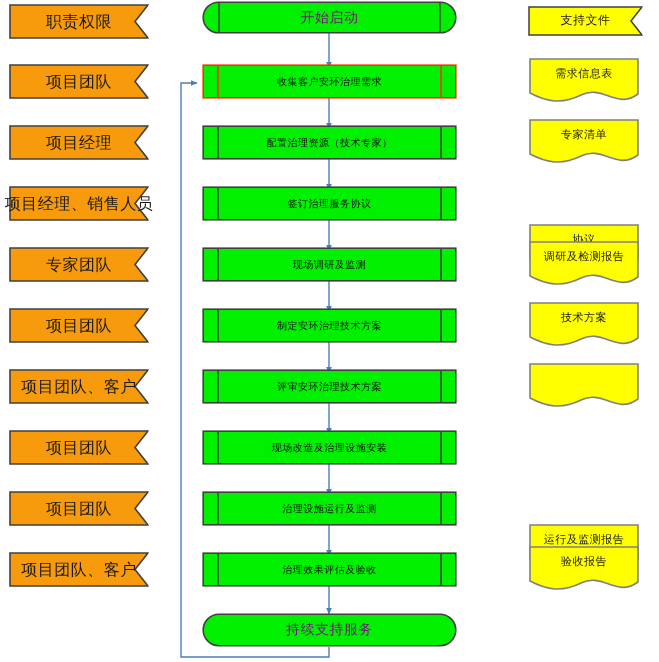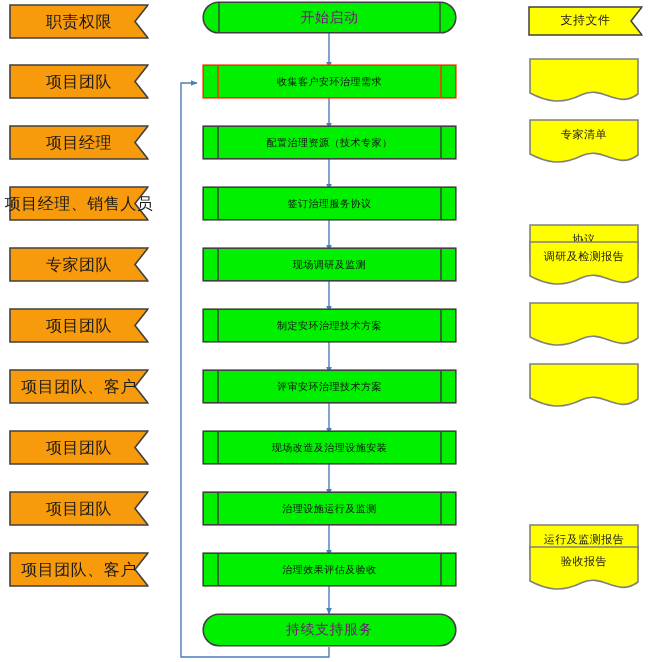--- a/index.html
+++ b/index.html
@@ -263,20 +263,21 @@
       <path d="M114,1 L103,15 L114,29 L126,29 L126,1 Z" fill="#ffffff" stroke="none"></path>
       <path d="M114,1 L103,15 L114,29" fill="#ffffff" stroke="#404040" stroke-width="1.5"></path>
     </svg>
     <span class="lbl">支持文件</span>
   </div>
 
   <div class="node doc" style="left:529px;top:58px;">
     <svg class="shape" viewBox="0 0 110 46" preserveAspectRatio="none">
       <path d="M1,1 L109,1 L109,36 C87,52 74,26 52,37 C33,46.5 18,44 1,35 Z" fill="#FFFF00" stroke="#808080" stroke-width="1.6"></path>
     </svg>
+    <span class="lbl">需求信息表</span>
   </div>
 
   <div class="node doc" style="left:529px;top:119px;">
     <svg class="shape" viewBox="0 0 110 46" preserveAspectRatio="none">
       <path d="M1,1 L109,1 L109,36 C87,52 74,26 52,37 C33,46.5 18,44 1,35 Z" fill="#FFFF00" stroke="#808080" stroke-width="1.6"></path>
     </svg>
     <span class="lbl">专家清单</span>
   </div>
 
   <div class="node doc" style="left:529px;top:180px;margin-top:44px;">
@@ -290,20 +291,21 @@
     <svg class="shape" viewBox="0 0 110 46" preserveAspectRatio="none">
       <path d="M1,1 L109,1 L109,36 C87,52 74,26 52,37 C33,46.5 18,44 1,35 Z" fill="#FFFF00" stroke="#808080" stroke-width="1.6"></path>
     </svg>
     <span class="lbl">调研及检测报告</span>
   </div>
 
   <div class="node doc" style="left:529px;top:302px;">
     <svg class="shape" viewBox="0 0 110 46" preserveAspectRatio="none">
       <path d="M1,1 L109,1 L109,36 C87,52 74,26 52,37 C33,46.5 18,44 1,35 Z" fill="#FFFF00" stroke="#808080" stroke-width="1.6"></path>
     </svg>
+    <span class="lbl">技术方案</span>
   </div>
 
   <div class="node doc" style="left:529px;top:363px;">
     <svg class="shape" viewBox="0 0 110 46" preserveAspectRatio="none">
       <path d="M1,1 L109,1 L109,36 C87,52 74,26 52,37 C33,46.5 18,44 1,35 Z" fill="#FFFF00" stroke="#808080" stroke-width="1.6"></path>
     </svg>
   </div>
 
 
   <div class="node doc" style="left:529px;top:485px;margin-top:39px;">

